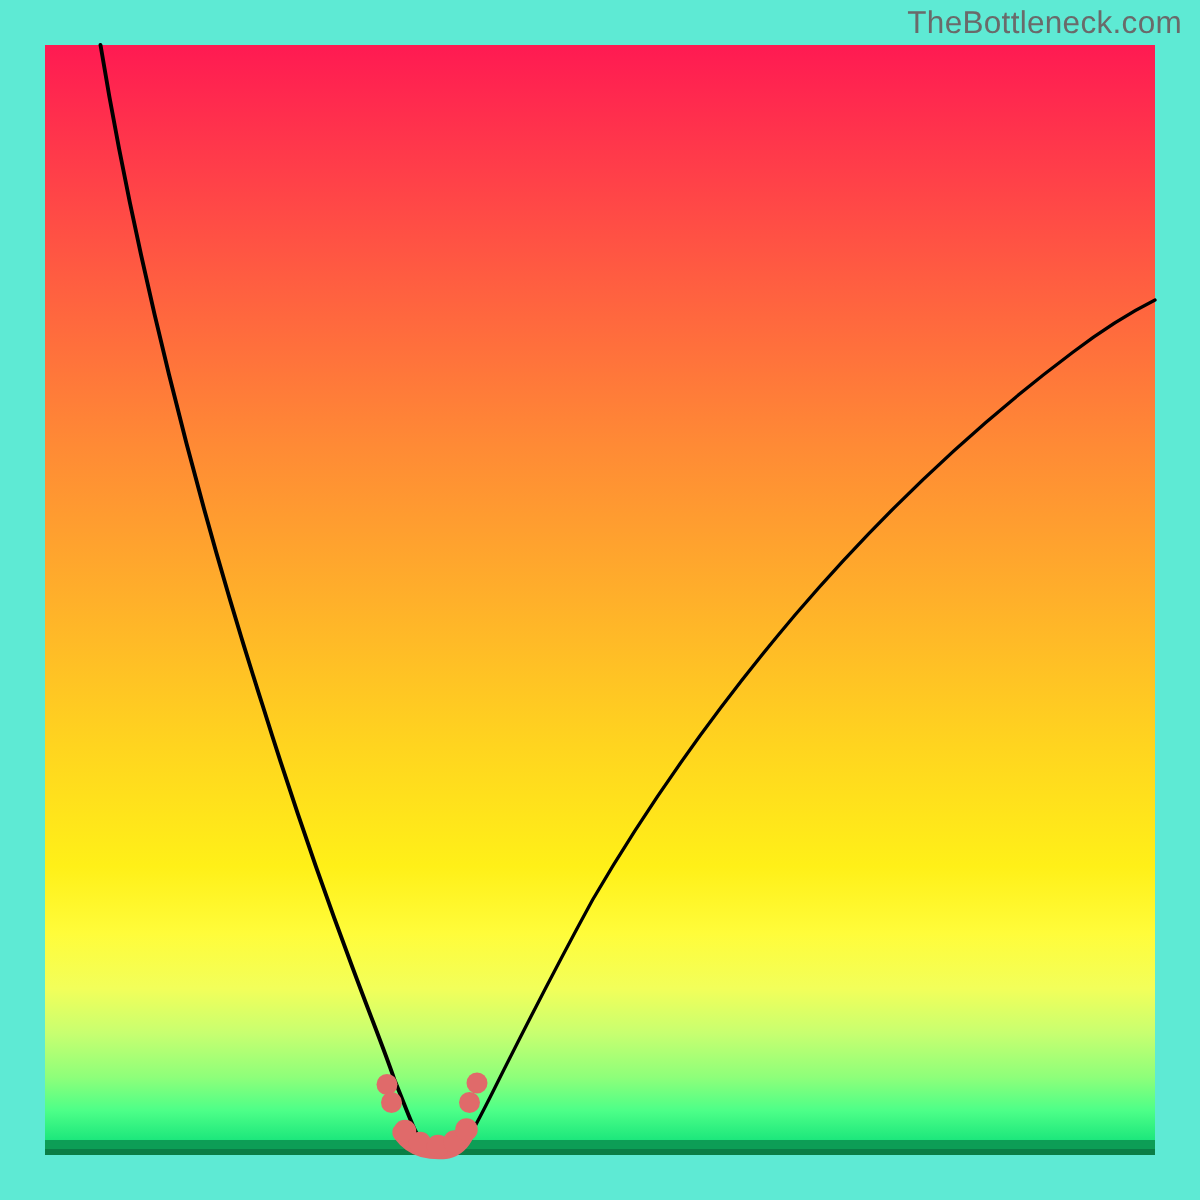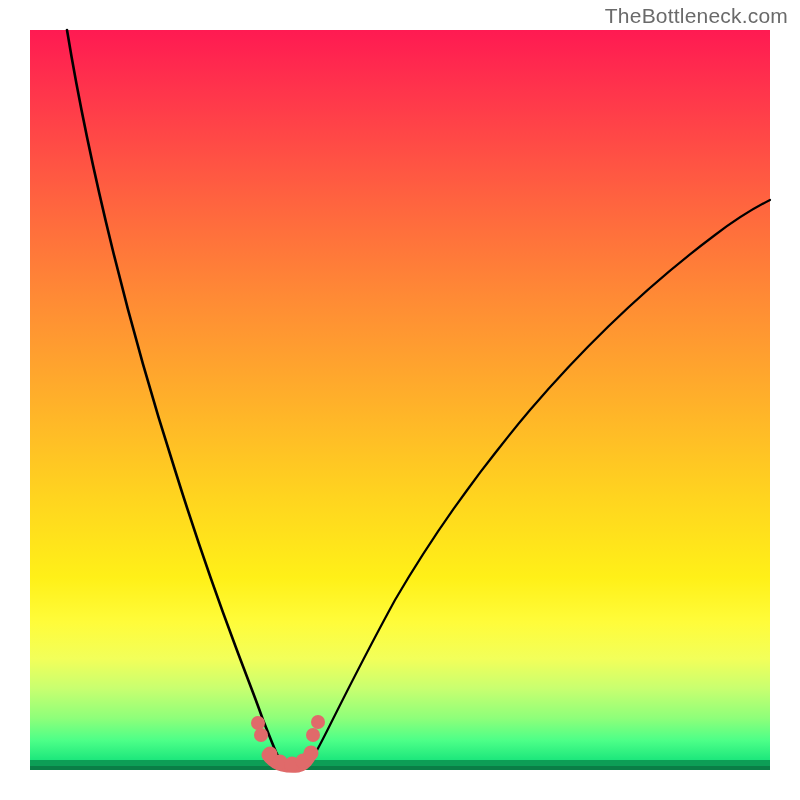--- a/index.html
+++ b/index.html
@@ -8,21 +8,21 @@
     width: 800px;
     height: 800px;
     background: #000;
     overflow: hidden;
     font-family: Arial, Helvetica, sans-serif;
   }
   .frame {
     position: absolute;
     left: 0; top: 0;
     width: 800px; height: 800px;
-    background: #ffffff;
+    background: #5eead4;
   }
   .plot-area {
     position: absolute;
     left: 30px;
     top: 30px;
     width: 740px;
     height: 740px;
     
     background: linear-gradient(
       to bottom,

